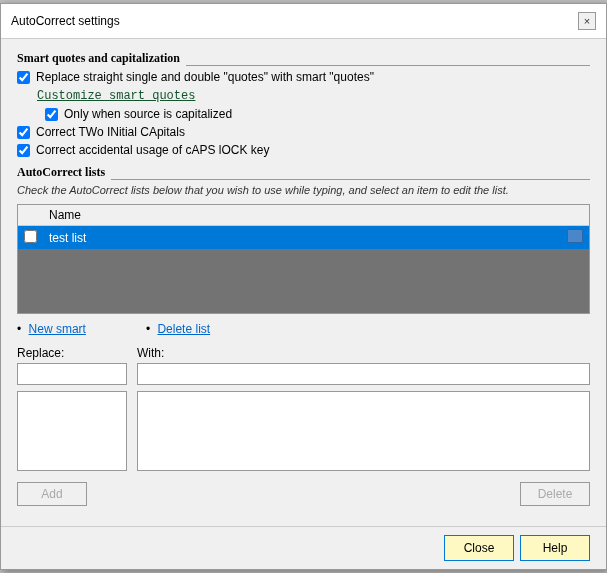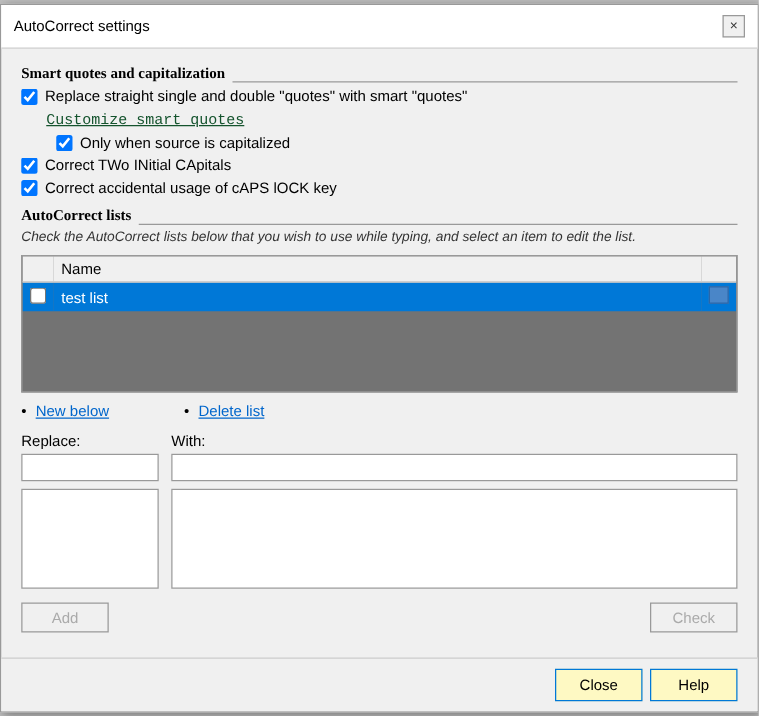--- a/index.html
+++ b/index.html
@@ -320,21 +320,21 @@
             <td class="icon-col">
               <span class="row-icon"></span>
             </td>
           </tr>
         </tbody>
       </table>
     </div>
 
     <div class="list-actions">
       <span class="list-action-link">
-        <span class="bullet">•</span>&nbsp;<span class="link-part">New below</span>
+        <span class="bullet">•</span>&nbsp;<span class="link-part">New smart</span>
       </span>
       <span class="list-action-link">
         <span class="bullet">•</span>&nbsp;<span class="link-part">Delete list</span>
       </span>
     </div>
 
     <div class="replace-with-row">
       <div class="replace-group">
         <label class="field-label">Replace:</label>
         <input type="text" class="field-input" value="" style="">
@@ -349,21 +349,21 @@
       <div class="large-textarea-left">
         <textarea class="large-textarea" style=""></textarea>
       </div>
       <div class="large-textarea-right">
         <textarea class="large-textarea" style=""></textarea>
       </div>
     </div>
 
     <div class="bottom-buttons-row">
       <button class="action-btn" disabled="">Add</button>
-      <button class="action-btn" disabled="">Check</button>
+      <button class="action-btn" disabled="">Delete</button>
     </div>
   </div>
 
   <div class="footer-buttons-row">
     <button class="footer-btn">Close</button>
     <button class="footer-btn">Help</button>
   </div>
 </div>
 
 </body></html>

